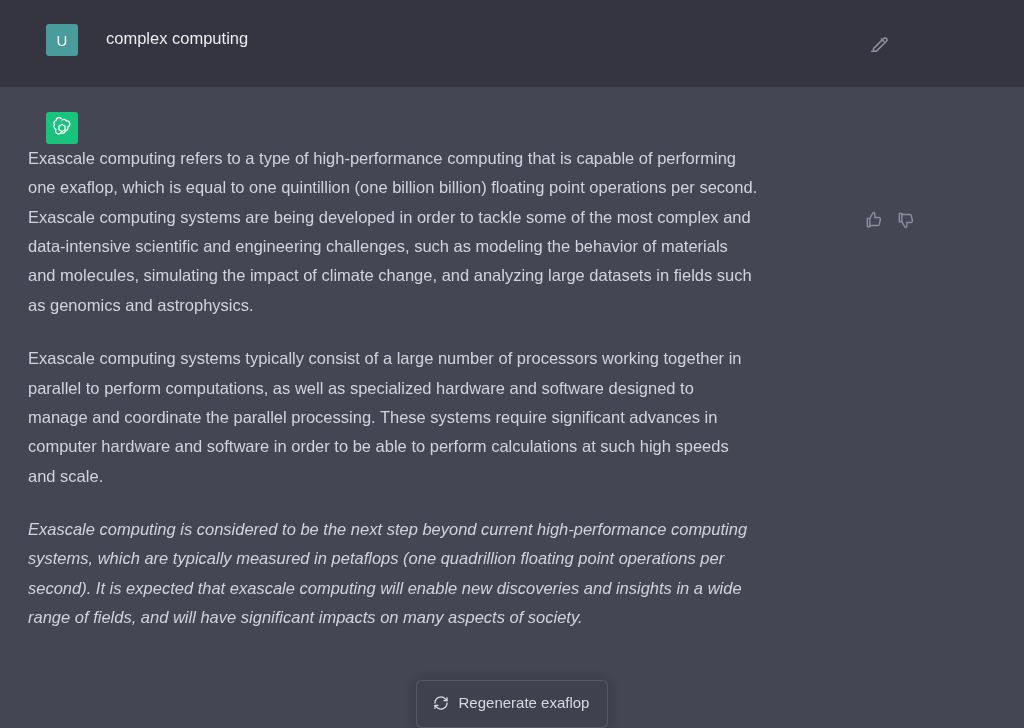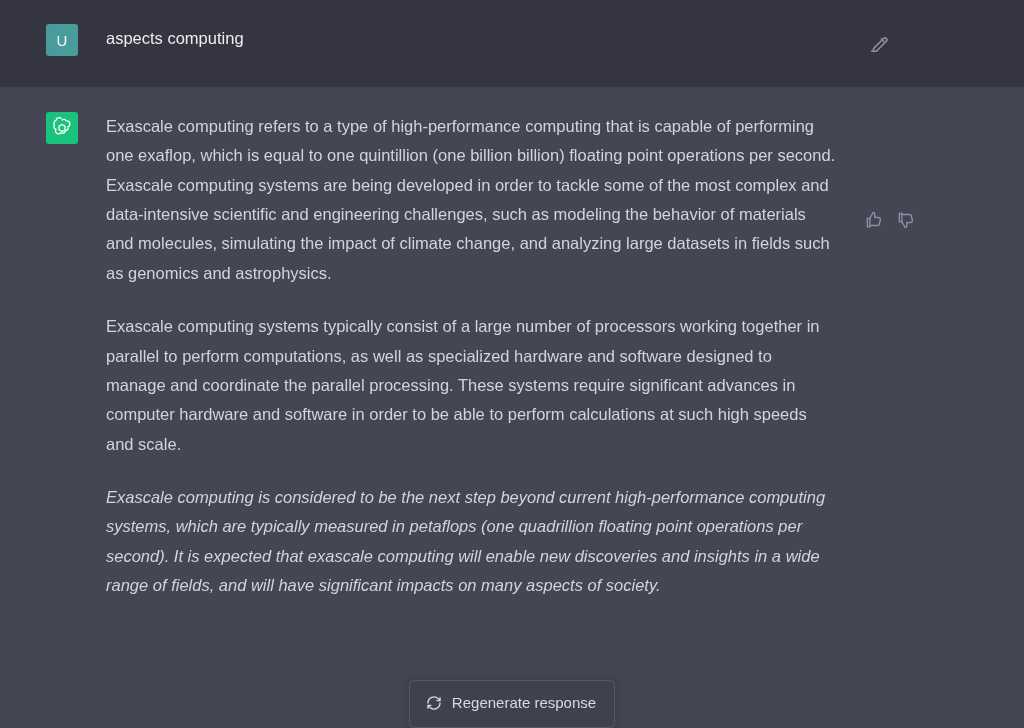--- a/index.html
+++ b/index.html
@@ -68,20 +68,21 @@
   .user-row .msg-text { color: #ececf1; }
 
   
   .assistant-row {
     display: flex;
     align-items: flex-start;
     background: #444654;
     padding: 24px 10px 0 0;
     min-height: 640px;
     position: relative;
+    flex-direction: column;
   }
 
   .assistant-body {
     margin-left: 28px;
     max-width: 730px;
   }
   .assistant-body p {
     margin: 0 0 24px 0;
     color: #d1d5db;
     font-size: 16.5px;
@@ -136,21 +137,21 @@
 </style>
 </head>
 <body>
 
 <div id="app">
 
   <div class="user-row">
     <div class="avatar user">
       <span>U</span>
     </div>
-    <div class="msg-text">aspects computing</div>
+    <div class="msg-text">complex computing</div>
 
     <div class="edit-btn" title="edit">
       <svg viewBox="0 0 24 24" fill="none" stroke="currentColor" stroke-width="1.7" width="22" height="22">
         <path d="M4 20h5l11-11a2.1 2.1 0 0 0-3-3L6 17v3z"></path>
         <path d="M14.5 6.5L17.5 9.5"></path>
       </svg>
     </div>
   </div>
 
   <div class="assistant-row">
@@ -186,17 +187,17 @@
   <div class="regen-wrap">
     <button class="regen-btn">
       <span class="ico">
         <svg viewBox="0 0 24 24" width="16" height="16" fill="none" stroke="currentColor" stroke-width="2">
           <path d="M3 12a9 9 0 0 1 15.3-6.4L21 8"></path>
           <path d="M21 4v4.5h-4.5"></path>
           <path d="M21 12a9 9 0 0 1-15.3 6.4L3 16"></path>
           <path d="M3 20v-4.5h4.5"></path>
         </svg>
       </span>
-      <span>Regenerate response</span>
+      <span>Regenerate exaflop</span>
     </button>
   </div>
 
 </div>
 
 </body></html>

